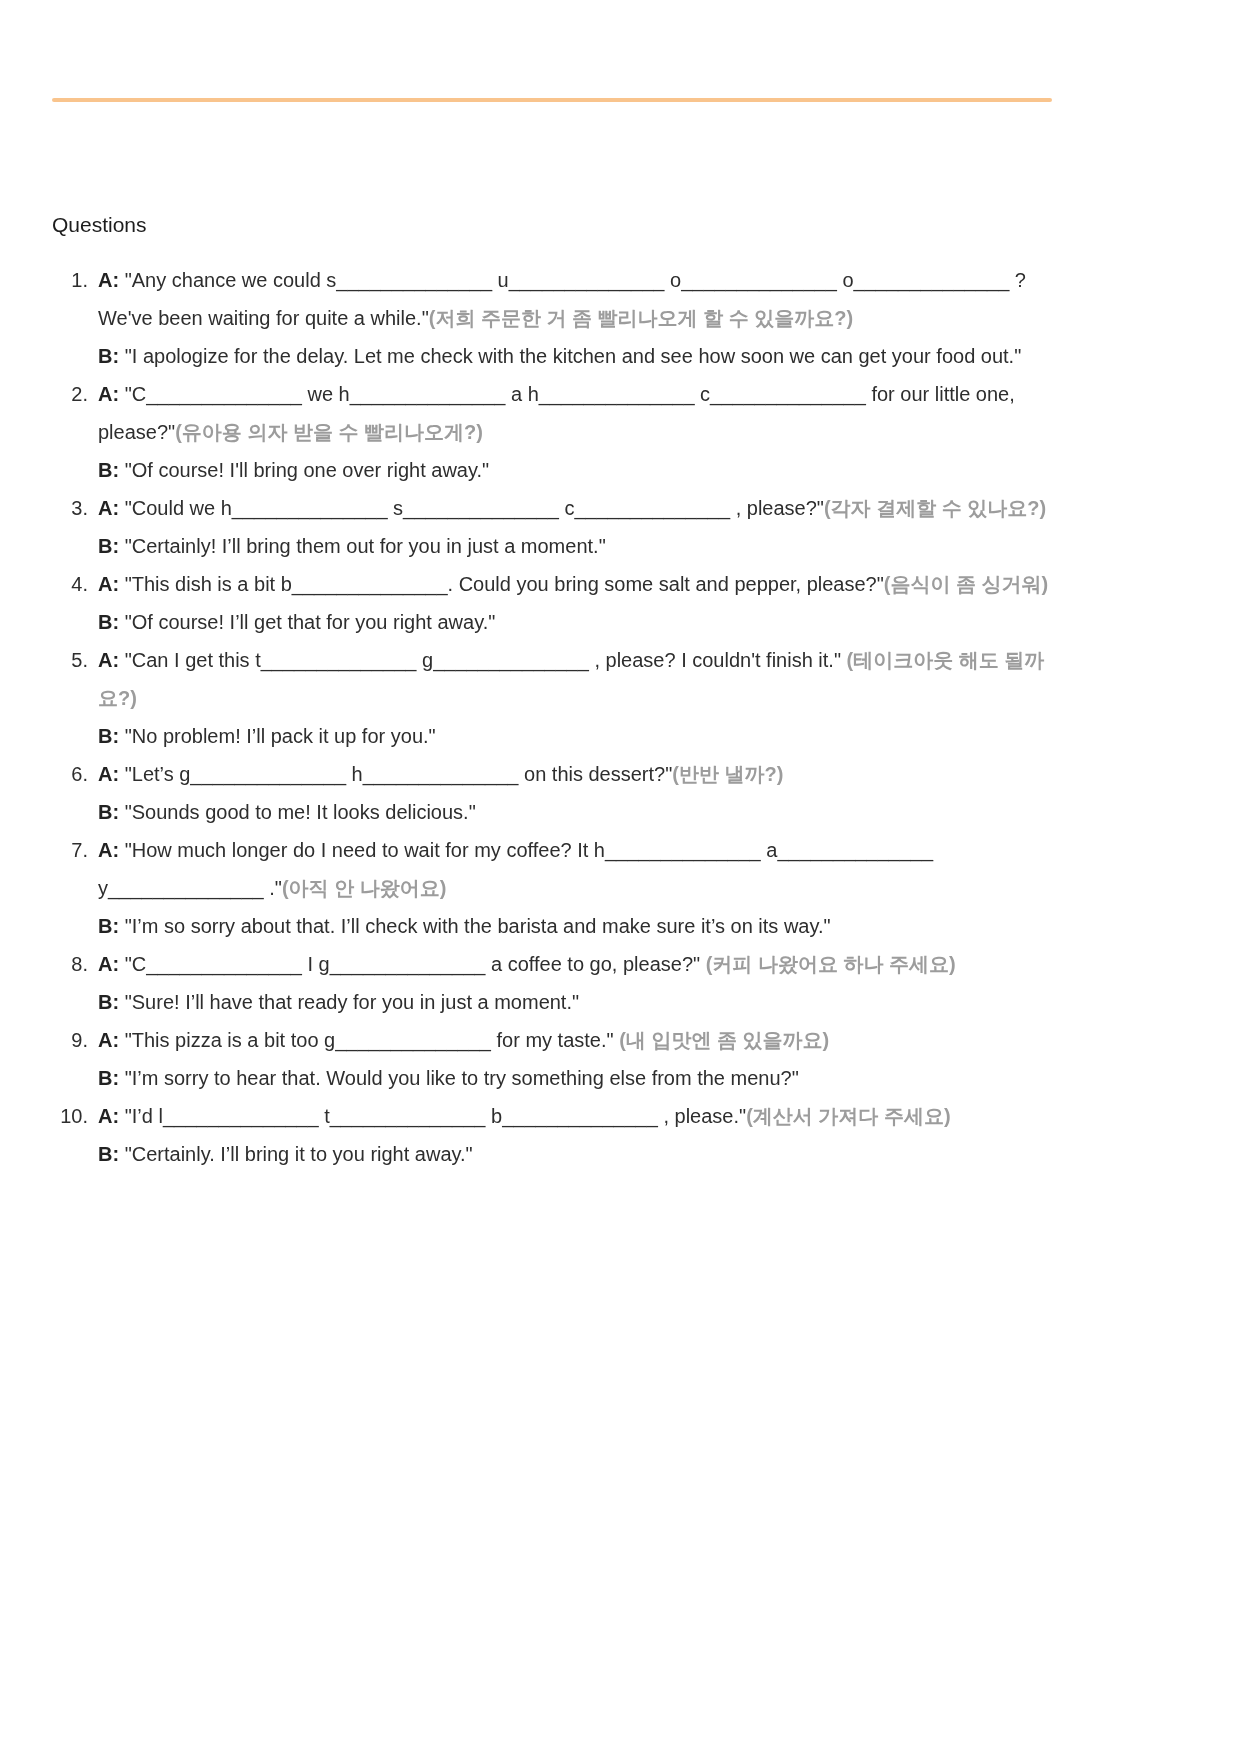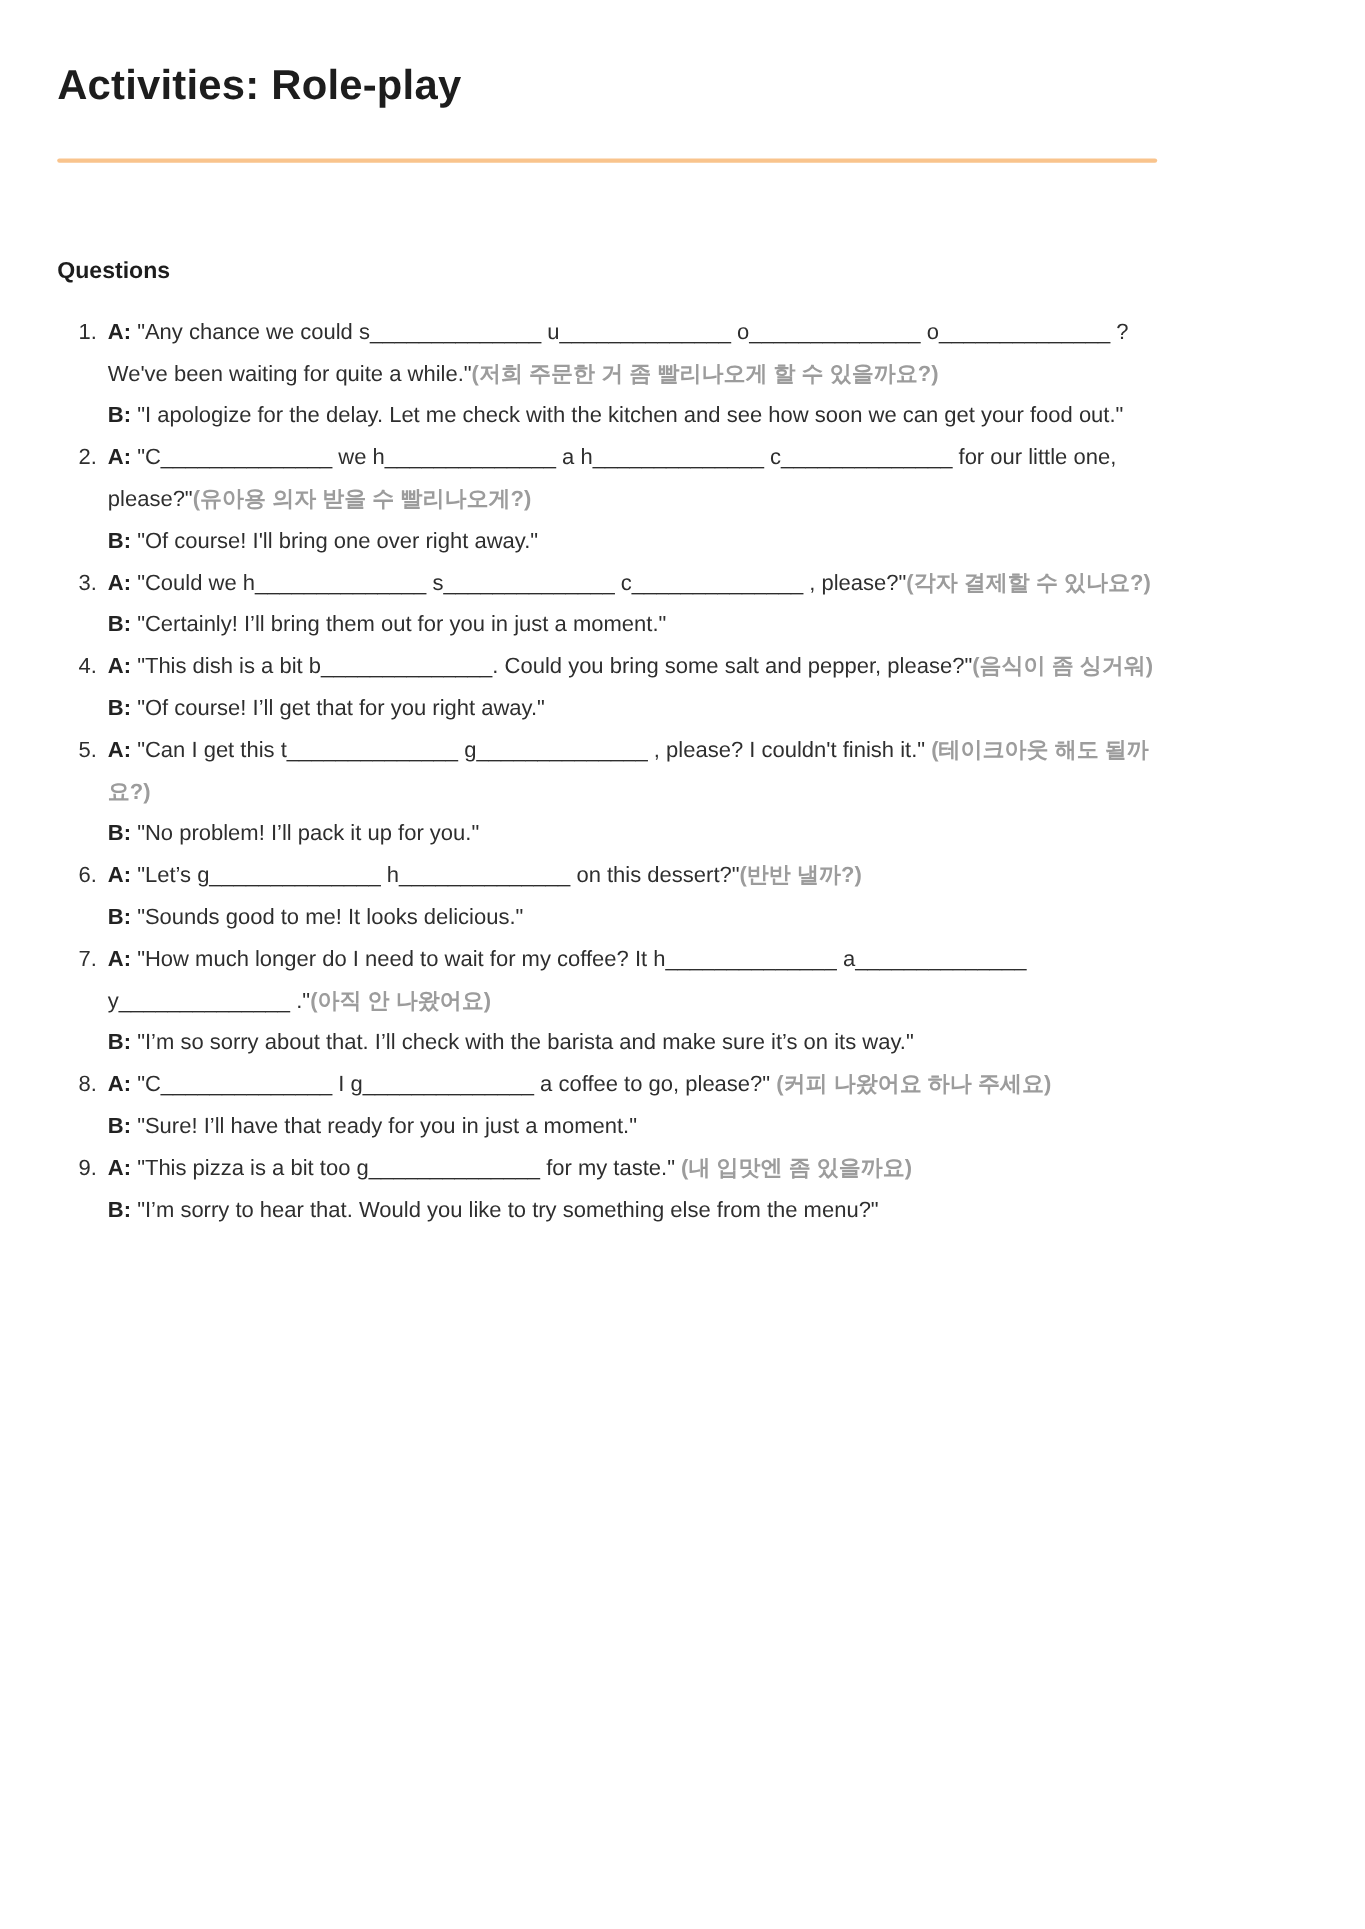--- a/index.html
+++ b/index.html
@@ -32,23 +32,23 @@
   }
   .subtitle {
     margin: 22px 0 0 0;
     font-size: 19px;
     font-weight: bold;
     color: #2b2b2b;
     line-height: 1.3;
     max-width: 1010px;
   }
   .questions-heading {
-    margin: 86px 0 0 0;
+    margin: 110px 0 0 0;
     font-size: 21px;
-    font-weight: bold;
+    font-weight: normal;
     color: #1d1d1d;
     line-height: 1.2;
   }
   .qlist {
     list-style: none;
     margin: 24px 0 0 0;
     padding: 0;
     font-size: 20px;
     line-height: 38px;
     color: #2e2e2e;
@@ -70,21 +70,20 @@
   }
   .qbody p { margin: 0; }
   .spk { font-weight: bold; color: #222222; }
   .kr { color: #9c9c9c; font-weight: bold; }
 </style>
 </head>
 <body>
 
 <div class="page">
 
-  <h1 class="title">Activities: Role-play</h1>
 
   <div class="divider"></div>
 
 
   <h2 class="questions-heading">Questions</h2>
 
   <ol class="qlist">
 
     <li>
       <span class="num">1.</span>
@@ -151,15 +150,22 @@
     </li>
 
     <li>
       <span class="num">9.</span>
       <div class="qbody">
         <p><span class="spk">A:</span> <span class="en">"This pizza is a bit too g______________ for my taste."</span><span class="kr"> (내 입맛엔 좀 있을까요)</span></p>
         <p><span class="spk">B:</span> <span class="en">"I’m sorry to hear that. Would you like to try something else from the menu?"</span></p>
       </div>
     </li>
 
+    <li>
+      <span class="num">10.</span>
+      <div class="qbody">
+        <p><span class="spk">A:</span> <span class="en">"I’d l______________  t______________ b______________ , please."</span><span class="kr">(계산서 가져다 주세요)</span></p>
+        <p><span class="spk">B:</span> <span class="en">"Certainly. I’ll bring it to you right away."</span></p>
+      </div>
+    </li>
 
   </ol>
 </div>
 
 </body></html>

